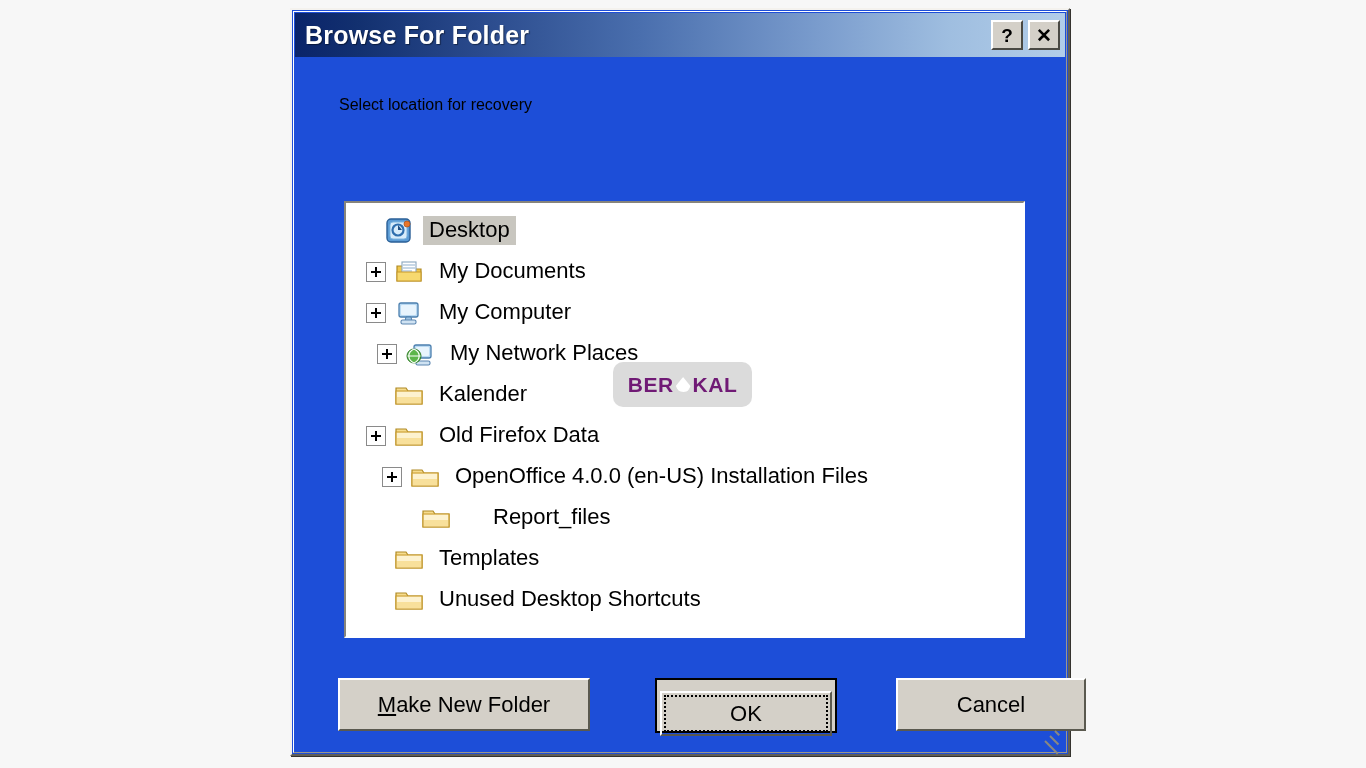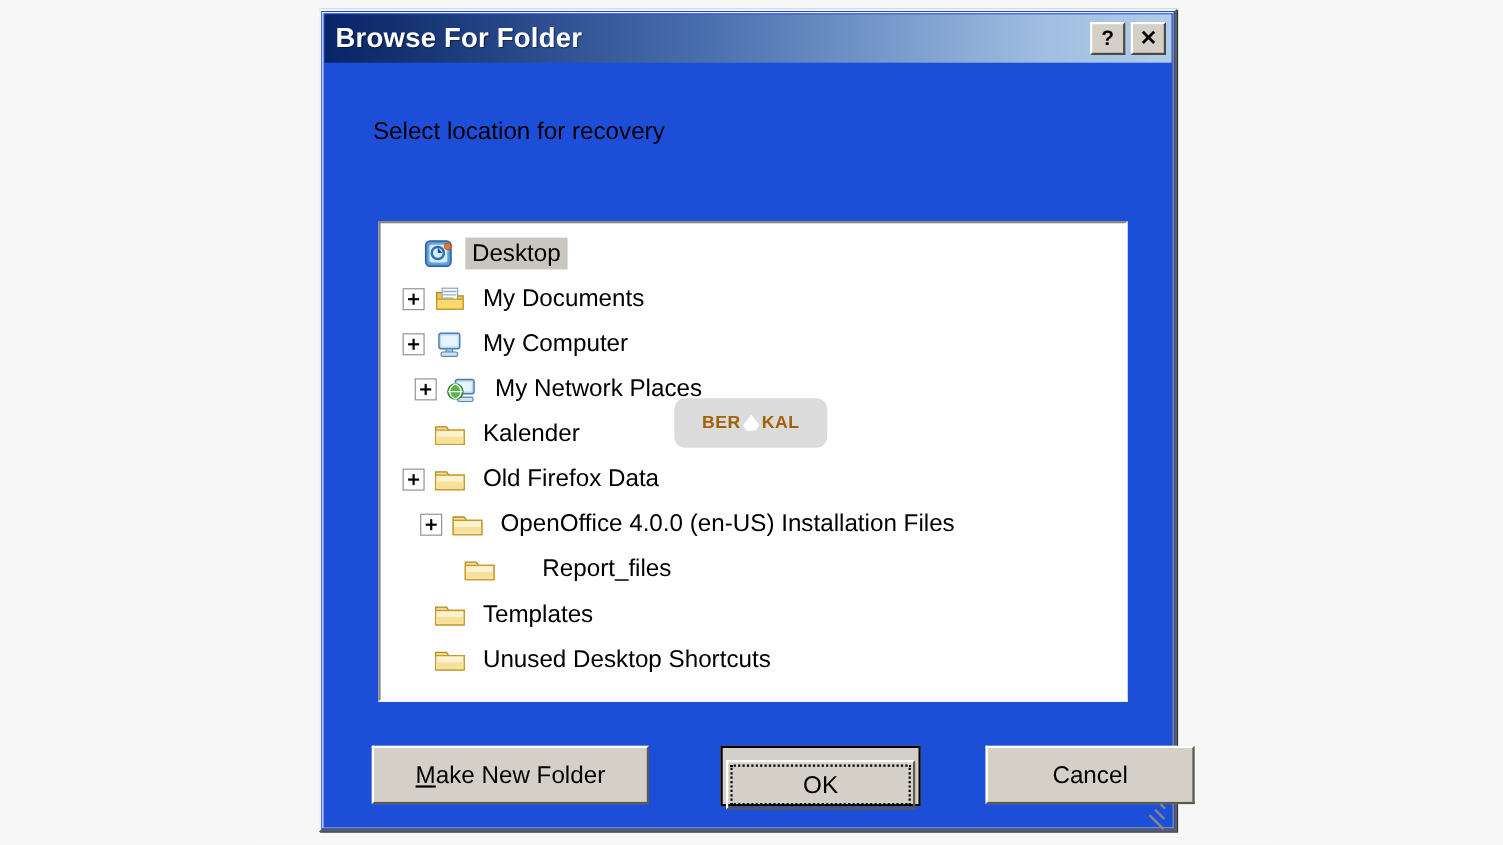--- a/index.html
+++ b/index.html
@@ -90,22 +90,22 @@
     font-weight: bold;
     line-height: 1;
     cursor: default;
     font-family: "Liberation Sans", sans-serif;
   }
 
   
   .prompt {
     position: absolute;
     left: 47px;
-    top: 96px;
-    font-size: 22px;
+    top: 86px;
+    font-size: 16px;
     color: #000000;
     white-space: nowrap;
   }
 
   
   .tree-panel {
     position: absolute;
     left: 52px;
     top: 191px;
     width: 681px;
@@ -251,22 +251,22 @@
     height: 45px;
     background: rgba(190,190,190,0.55);
     border-radius: 10px;
     display: flex;
     align-items: center;
     justify-content: center;
     gap: 2px;
     pointer-events: none;
   }
   .watermark span {
-    color: #a16207;
-    font-size: 16px;
+    color: #701a75;
+    font-size: 21px;
     font-weight: bold;
     letter-spacing: 0.5px;
   }
   .wm-logo {
     width: 15px; height: 15px;
     display: inline-block;
     position: relative;
   }
   .wm-logo::before {
     content: "";

